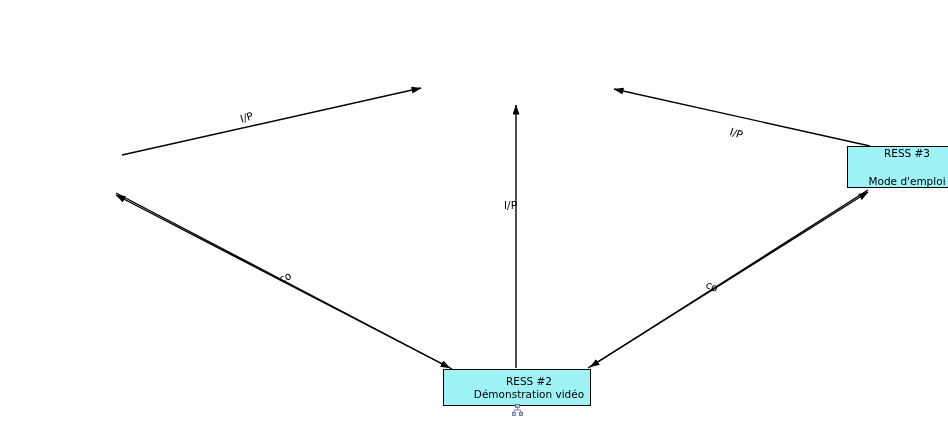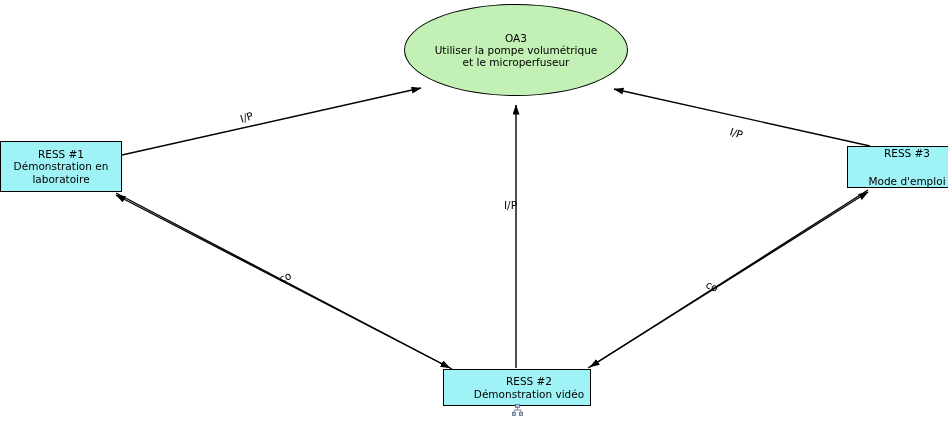--- a/index.html
+++ b/index.html
@@ -83,31 +83,21 @@
 
     <line x1="452" y1="369" x2="116" y2="195" stroke="#000000" stroke-width="1.4" marker-end="url(#arrow)"></line>
 
     <line x1="116" y1="193" x2="450" y2="368" stroke="#000000" stroke-width="1.4" marker-end="url(#arrow)"></line>
 
     <line x1="588" y1="368" x2="868" y2="192" stroke="#000000" stroke-width="1.4" marker-end="url(#arrow)"></line>
 
     <line x1="868" y1="190" x2="590" y2="367" stroke="#000000" stroke-width="1.4" marker-end="url(#arrow)"></line>
   </svg>
 
-  <div class="node node-ellipse" style="left:404px; top:4px; width:224px; height:92px;">
-    <span class="node-line">OA3</span>
-    <span class="node-line">Utiliser la pompe volumétrique</span>
-    <span class="node-line">et le microperfuseur</span>
-  </div>
 
-  <div class="node node-rect" style="left:0px; top:141px; width:122px; height:51px;">
-    <span class="node-line">RESS #1</span>
-    <span class="node-line">Démonstration en</span>
-    <span class="node-line">laboratoire</span>
-  </div>
 
   <div class="node node-rect" style="left:847px; top:146px; width:120px; height:42px;justify-content:space-between;">
     <span class="node-line">RESS #3</span>
     <span class="node-line">Mode d'emploi</span>
   </div>
 
   <div class="node node-rect" style="left:443px; top:369px; width:148px; height:37px;padding-left:24px;">
     <span class="node-line">RESS #2</span>
     <span class="node-line">Démonstration vidéo</span>
   </div>

